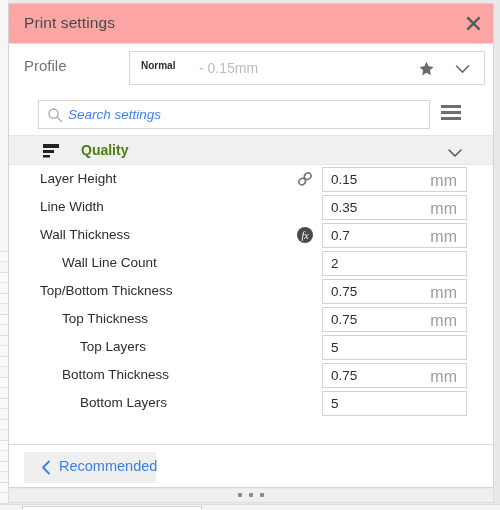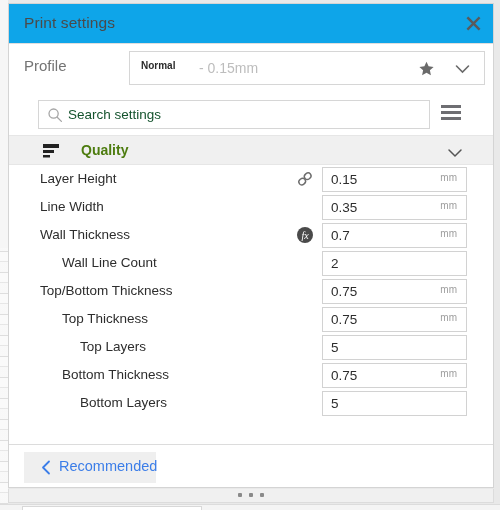--- a/index.html
+++ b/index.html
@@ -38,21 +38,21 @@
     position: absolute;
     left: 8px; top: 3px;
     width: 486px; height: 485px;
     background: #ffffff;
     border: 1px solid #d4d4d4;
   }
 
   .titlebar {
     position: relative;
     height: 40px;
-    background: #0ea5e9;
+    background: #fca5a5;
     border-bottom: 1px solid #dedede;
   }
   .title-text {
     position: absolute;
     left: 15px; top: 10px;
     font-size: 15.5px;
     color: #4a4a4a;
     letter-spacing: .1px;
   }
   .close-btn {
@@ -126,21 +126,22 @@
   }
   .search-icon {
     position: absolute;
     left: 8px; top: 6px;
     width: 16px; height: 16px;
   }
   .search-ph {
     position: absolute;
     left: 29px; top: 6px;
     font-size: 13.5px;
-    color: #14532d;
+    font-style: italic;
+    color: #3b82f6;
   }
   .ham-btn {
     position: absolute;
     left: 432px; top: 13px;
     width: 20px; height: 16px;
     cursor: pointer;
   }
   .ham-btn i {
     display: block;
     width: 20px; height: 3px;
@@ -216,21 +217,21 @@
   }
   .field .f-val {
     position: absolute;
     left: 8px; top: 4px;
     font-size: 13.5px;
     color: #2d2d2d;
   }
   .field .f-unit {
     position: absolute;
     right: 9px; top: 4px;
-    font-size: 10px;
+    font-size: 16px;
     color: #9e9e9e;
   }
 
   
   .scroll-track {
     position: absolute;
     left: 466px; top: 131px;
     width: 11px; height: 309px;
     background: transparent;
   }

